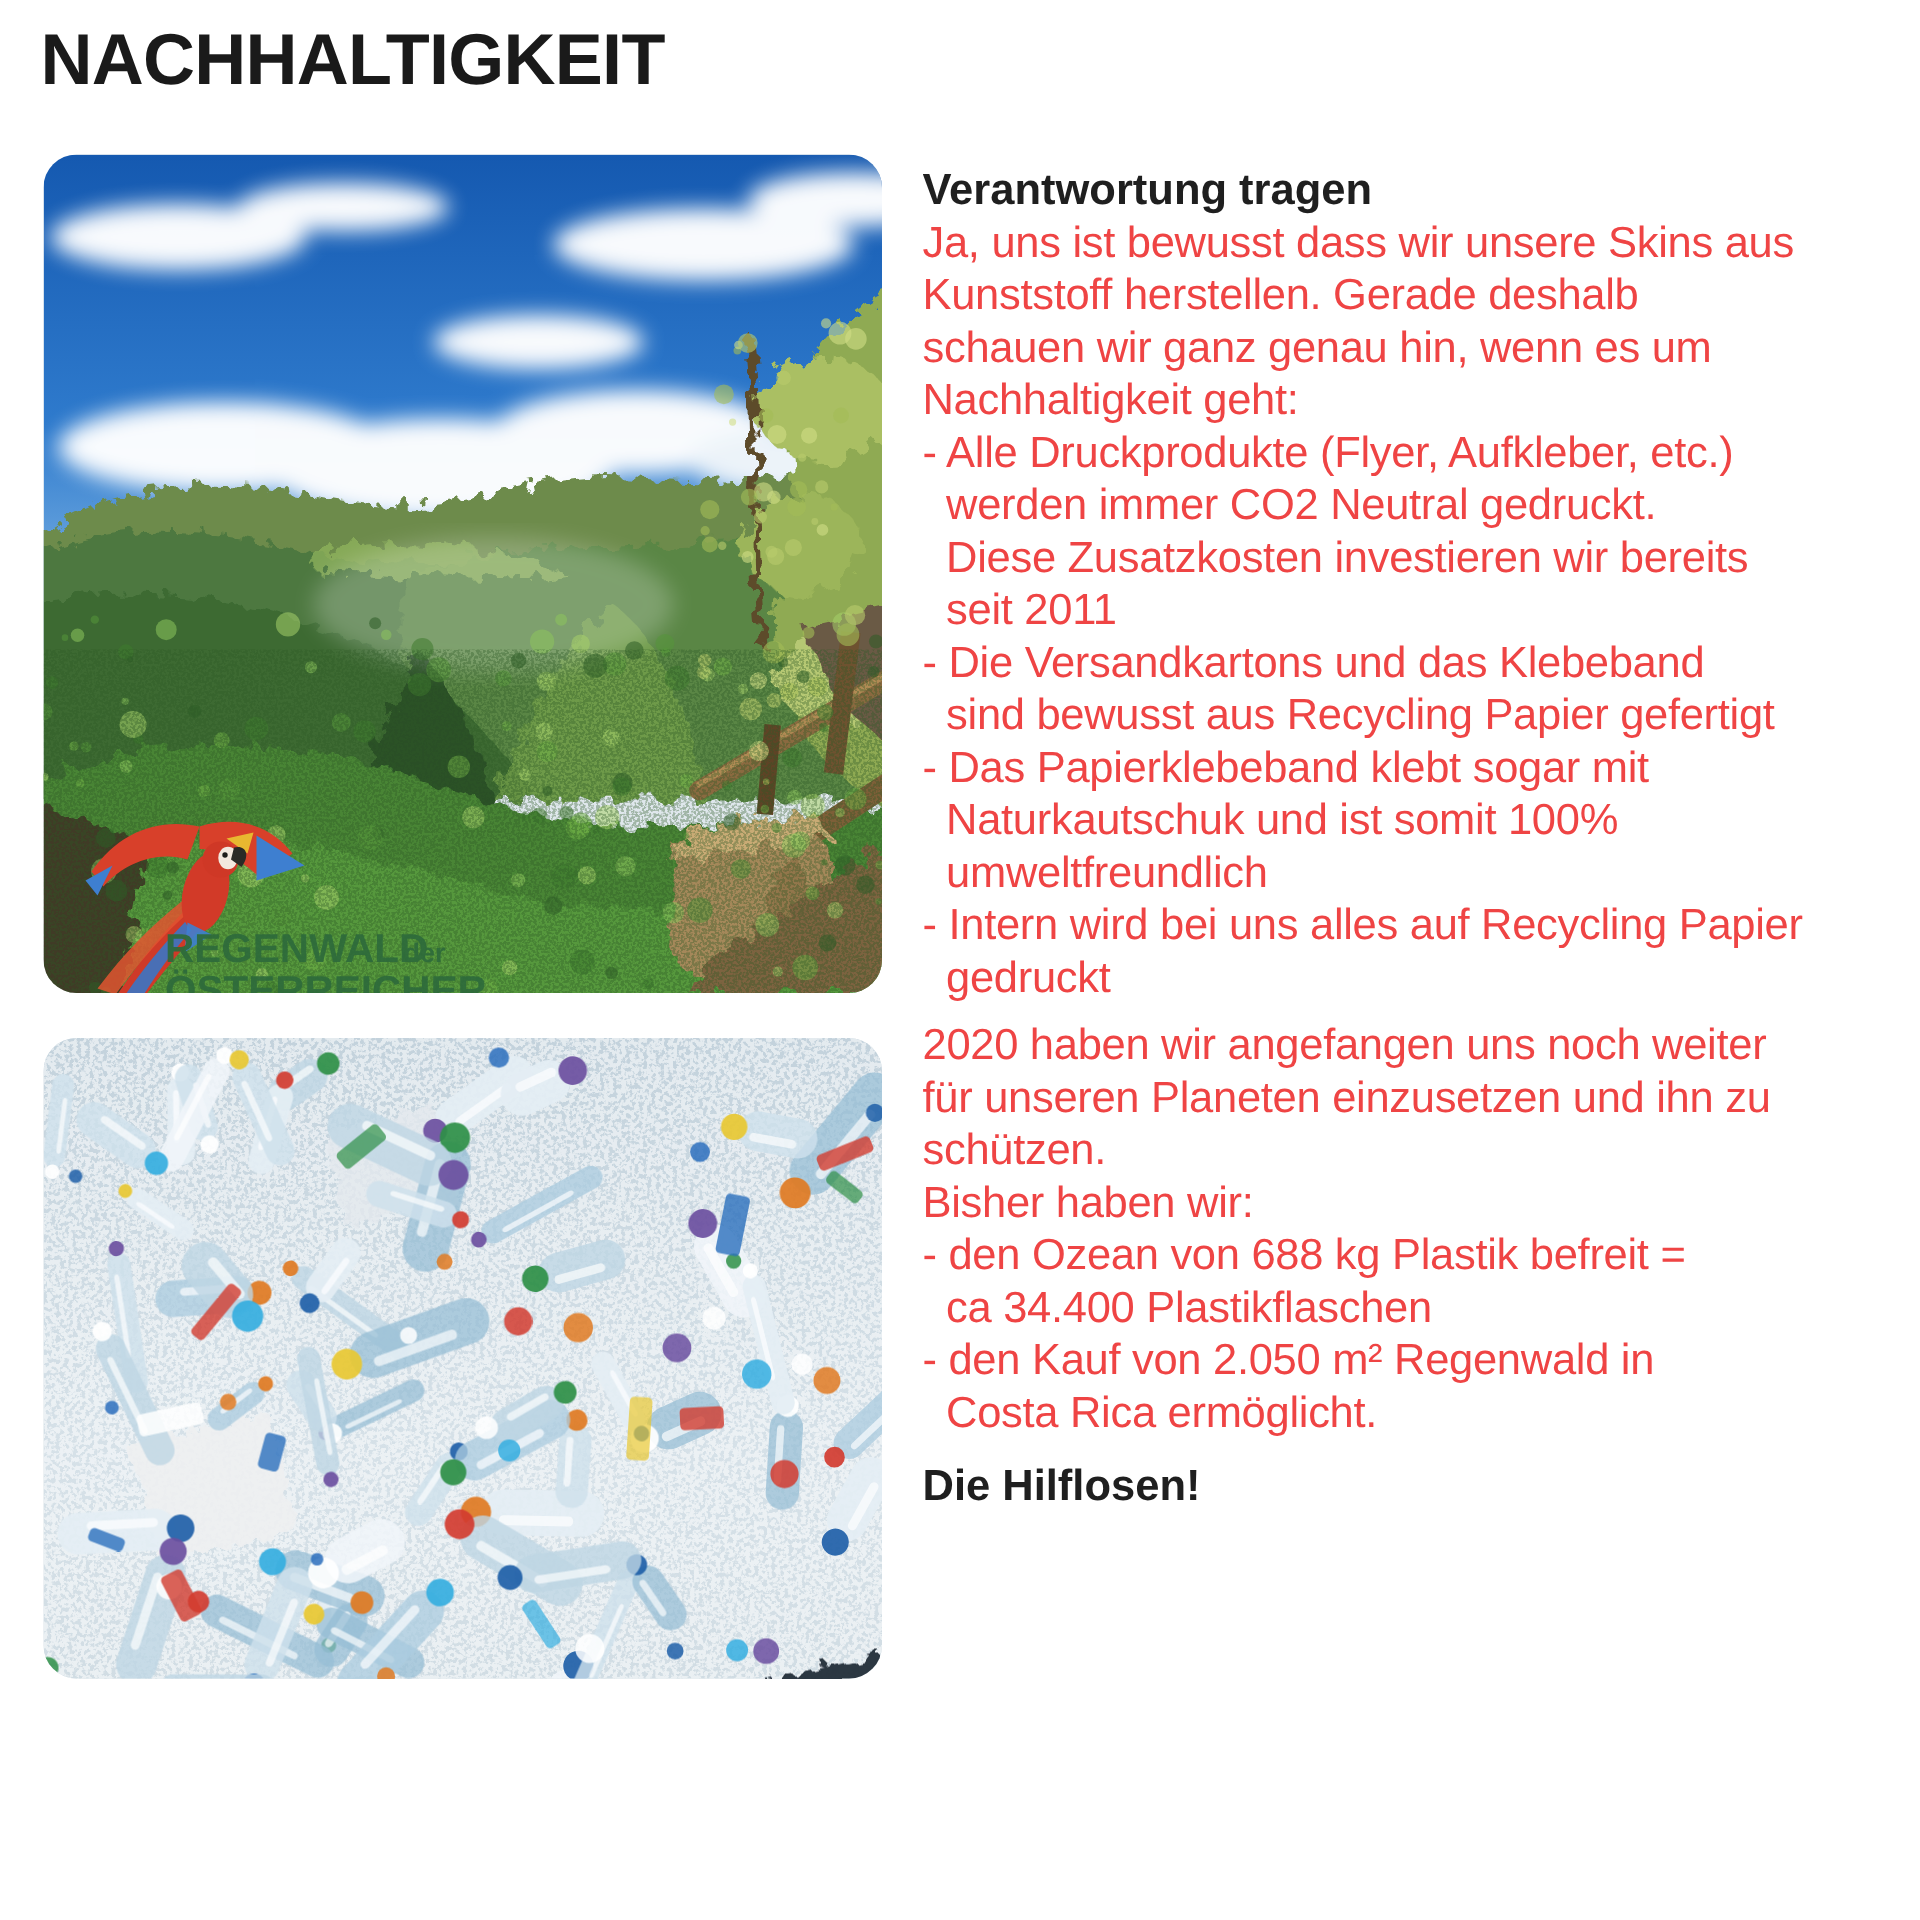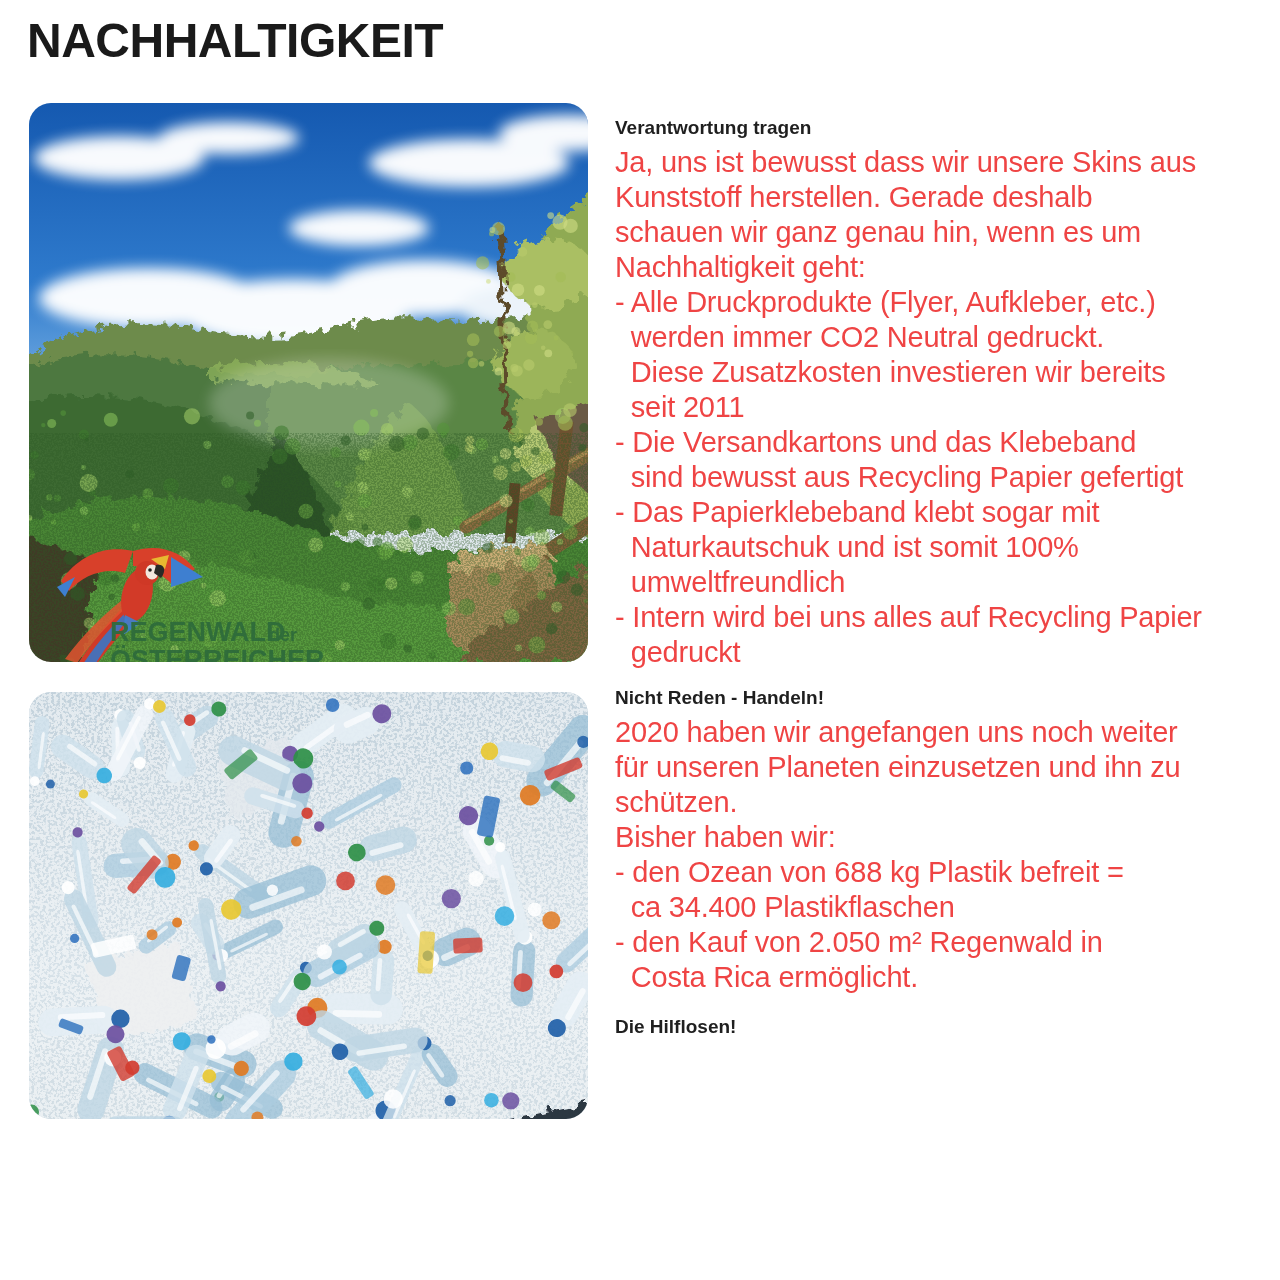--- a/index.html
+++ b/index.html
@@ -5,21 +5,21 @@
   html,body{margin:0;padding:0;}
   .page{position:relative;width:1280px;height:1280px;background:#ffffff;overflow:hidden;
         font-family:"Liberation Sans",sans-serif;color:#333;}
   .title{position:absolute;left:27px;top:12px;margin:0;font-size:48px;line-height:1.2;
          font-weight:700;letter-spacing:-0.5px;color:#1a1a1a;}
   .photo{position:absolute;left:29px;width:559px;overflow:hidden;background:#dfe7ec;border-radius:22px;}
   #photo1{top:103px;height:559px;}
   #photo2{top:692px;height:427px;}
   .photo svg{display:block;}
   .text-col{position:absolute;left:615px;top:110px;width:655px;}
-  .sec h2{margin:0;font-size:19px;line-height:35px;font-weight:700;color:#1f1f1f;
+  .sec h2{margin:0;font-size:29px;line-height:35px;font-weight:700;color:#1f1f1f;
           white-space:pre;}
   .sec h2:empty{display:none;}
   .sec .lines{font-size:29px;line-height:35px;white-space:pre;color:#ef4444;letter-spacing:-0.2px;}
   .sec{margin:0 0 0 0;}
   #sec1{margin-bottom:10px;}
   #sec2{margin-bottom:14px;}
   #sec3{margin-bottom:14px;}
 </style>
 </head>
 <body>
@@ -788,21 +788,20 @@
   seit 2011
 - Die Versandkartons und das Klebeband
   sind bewusst aus Recycling Papier gefertigt
 - Das Papierklebeband klebt sogar mit
   Naturkautschuk und ist somit 100%
   umweltfreundlich
 - Intern wird bei uns alles auf Recycling Papier
   gedruckt</div>
     </section>
     <section class="sec" id="sec2">
-      <h2>Nicht Reden - Handeln!</h2>
       <div class="lines">2020 haben wir angefangen uns noch weiter
 für unseren Planeten einzusetzen und ihn zu
 schützen.
 Bisher haben wir:
 - den Ozean von 688 kg Plastik befreit =
   ca 34.400 Plastikflaschen
 - den Kauf von 2.050 m² Regenwald in
   Costa Rica ermöglicht.</div>
     </section>
     <section class="sec" id="sec4">

